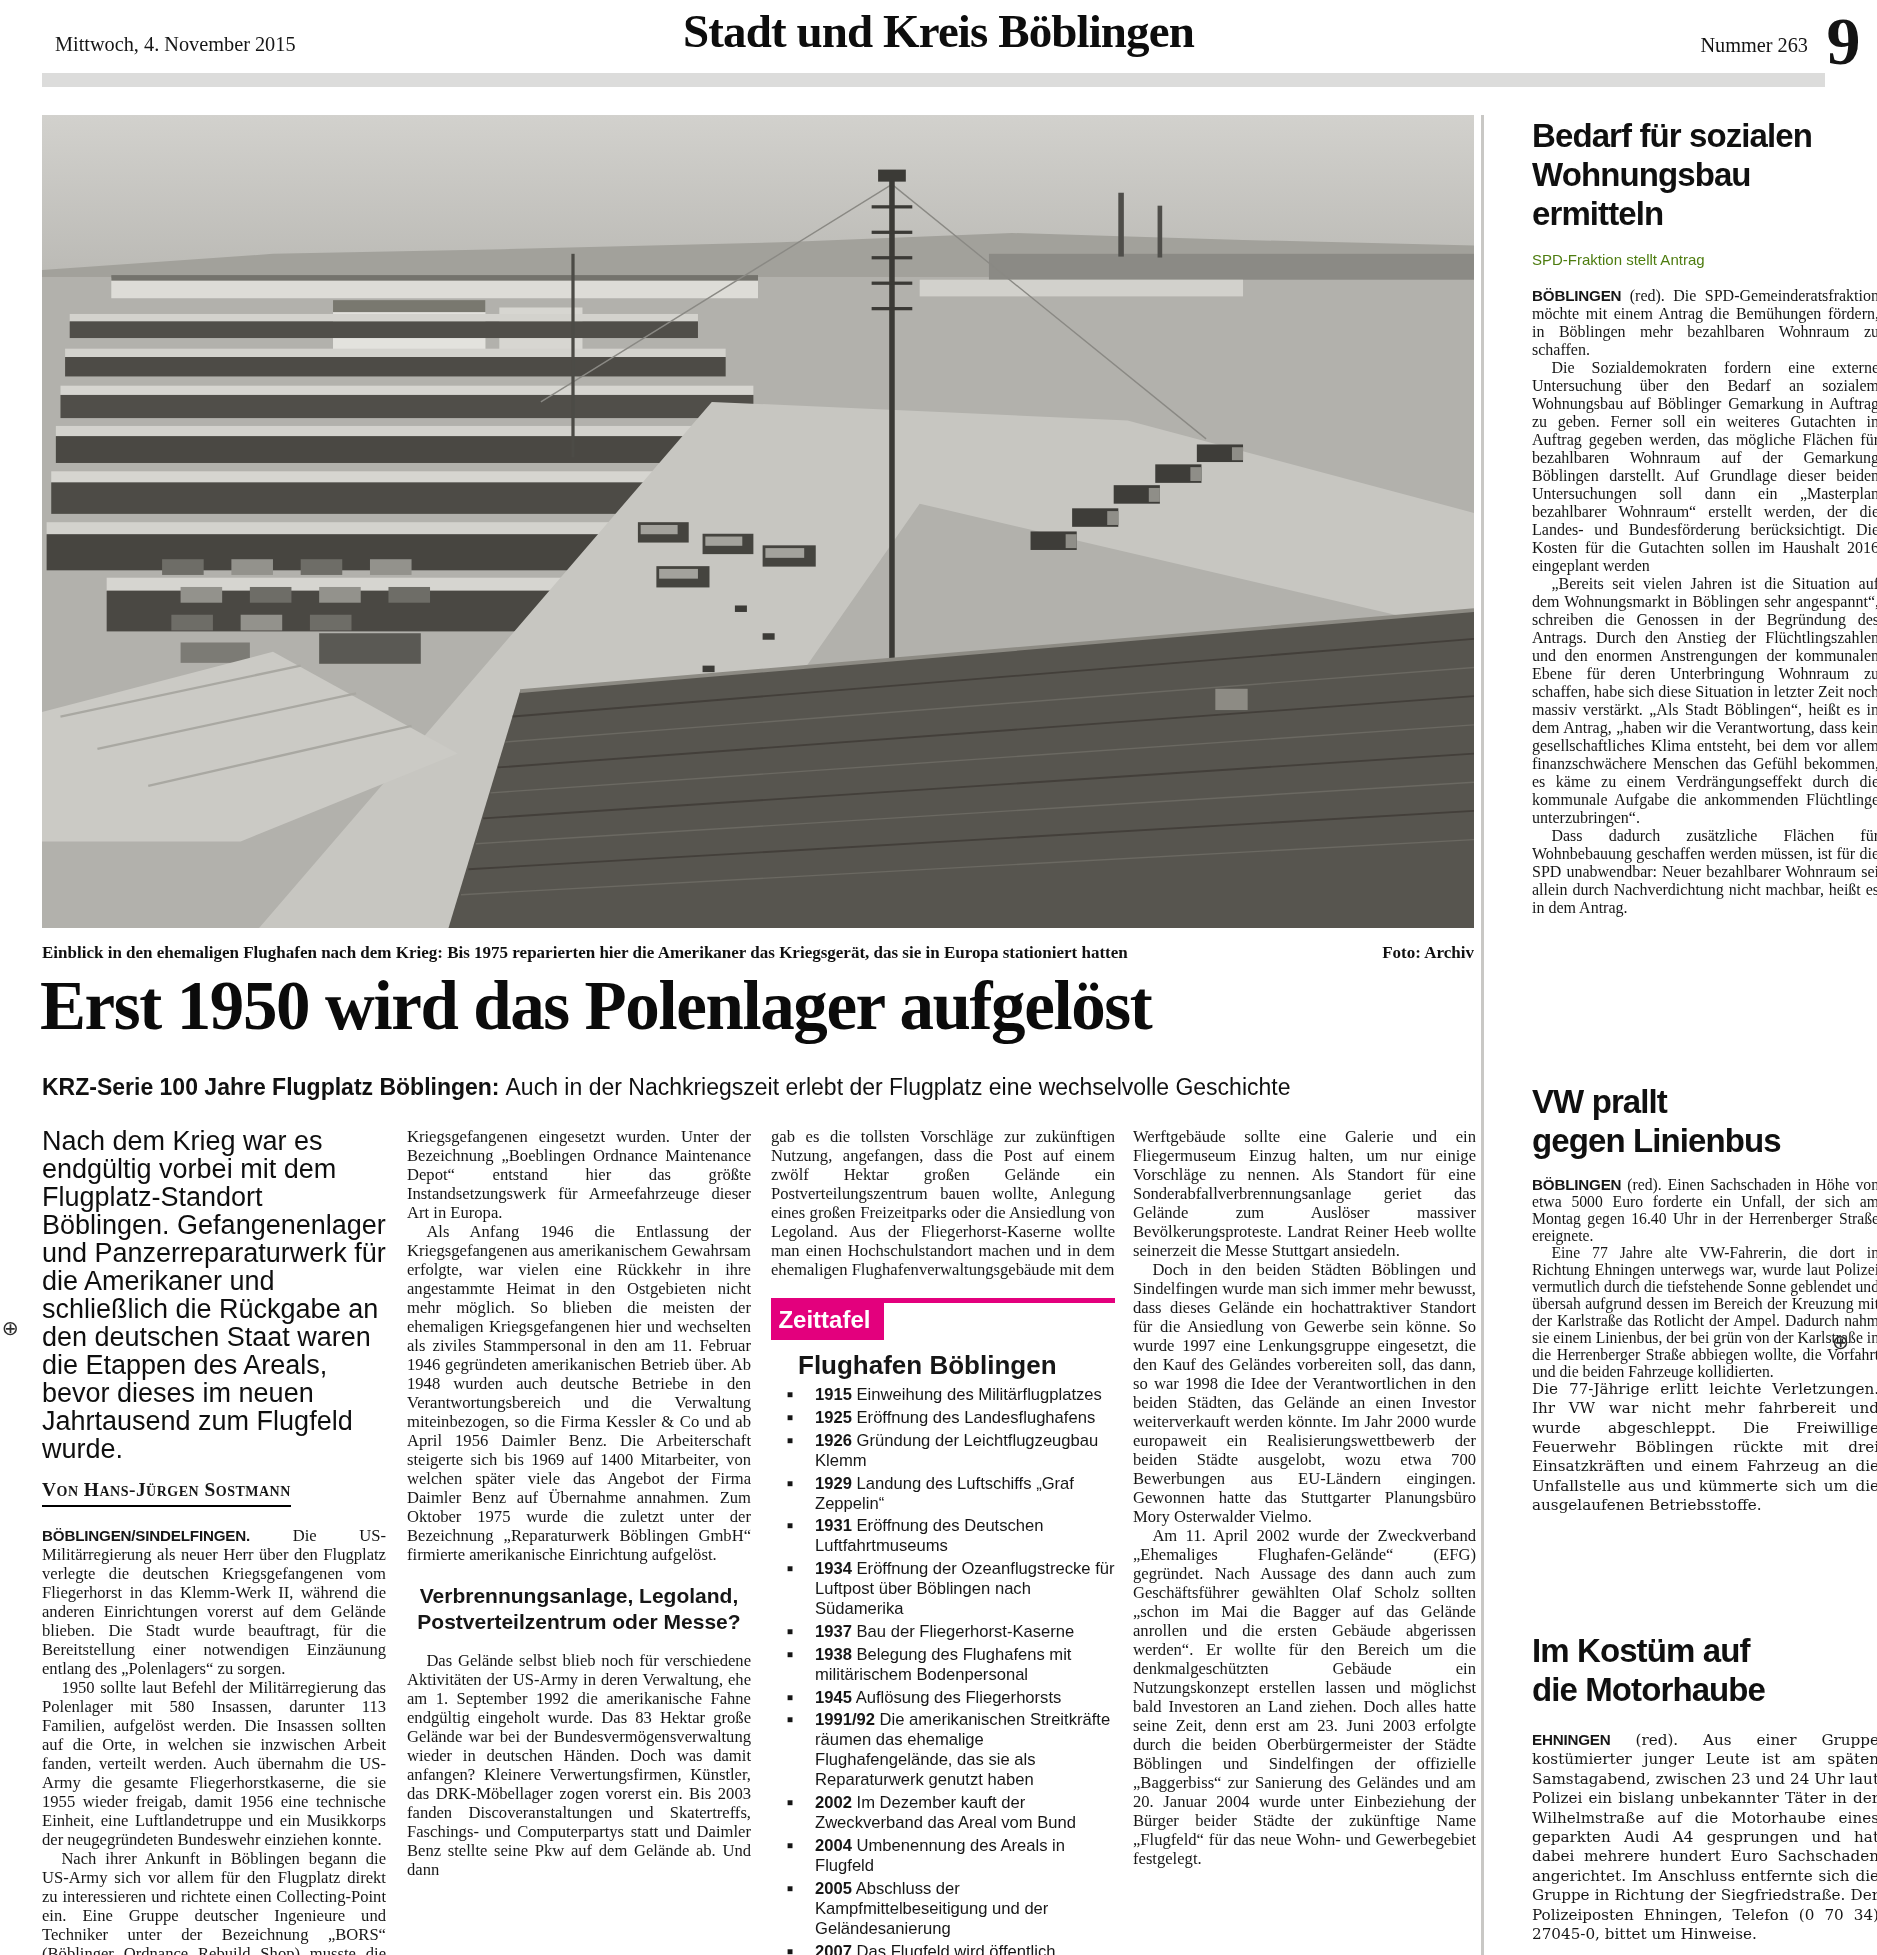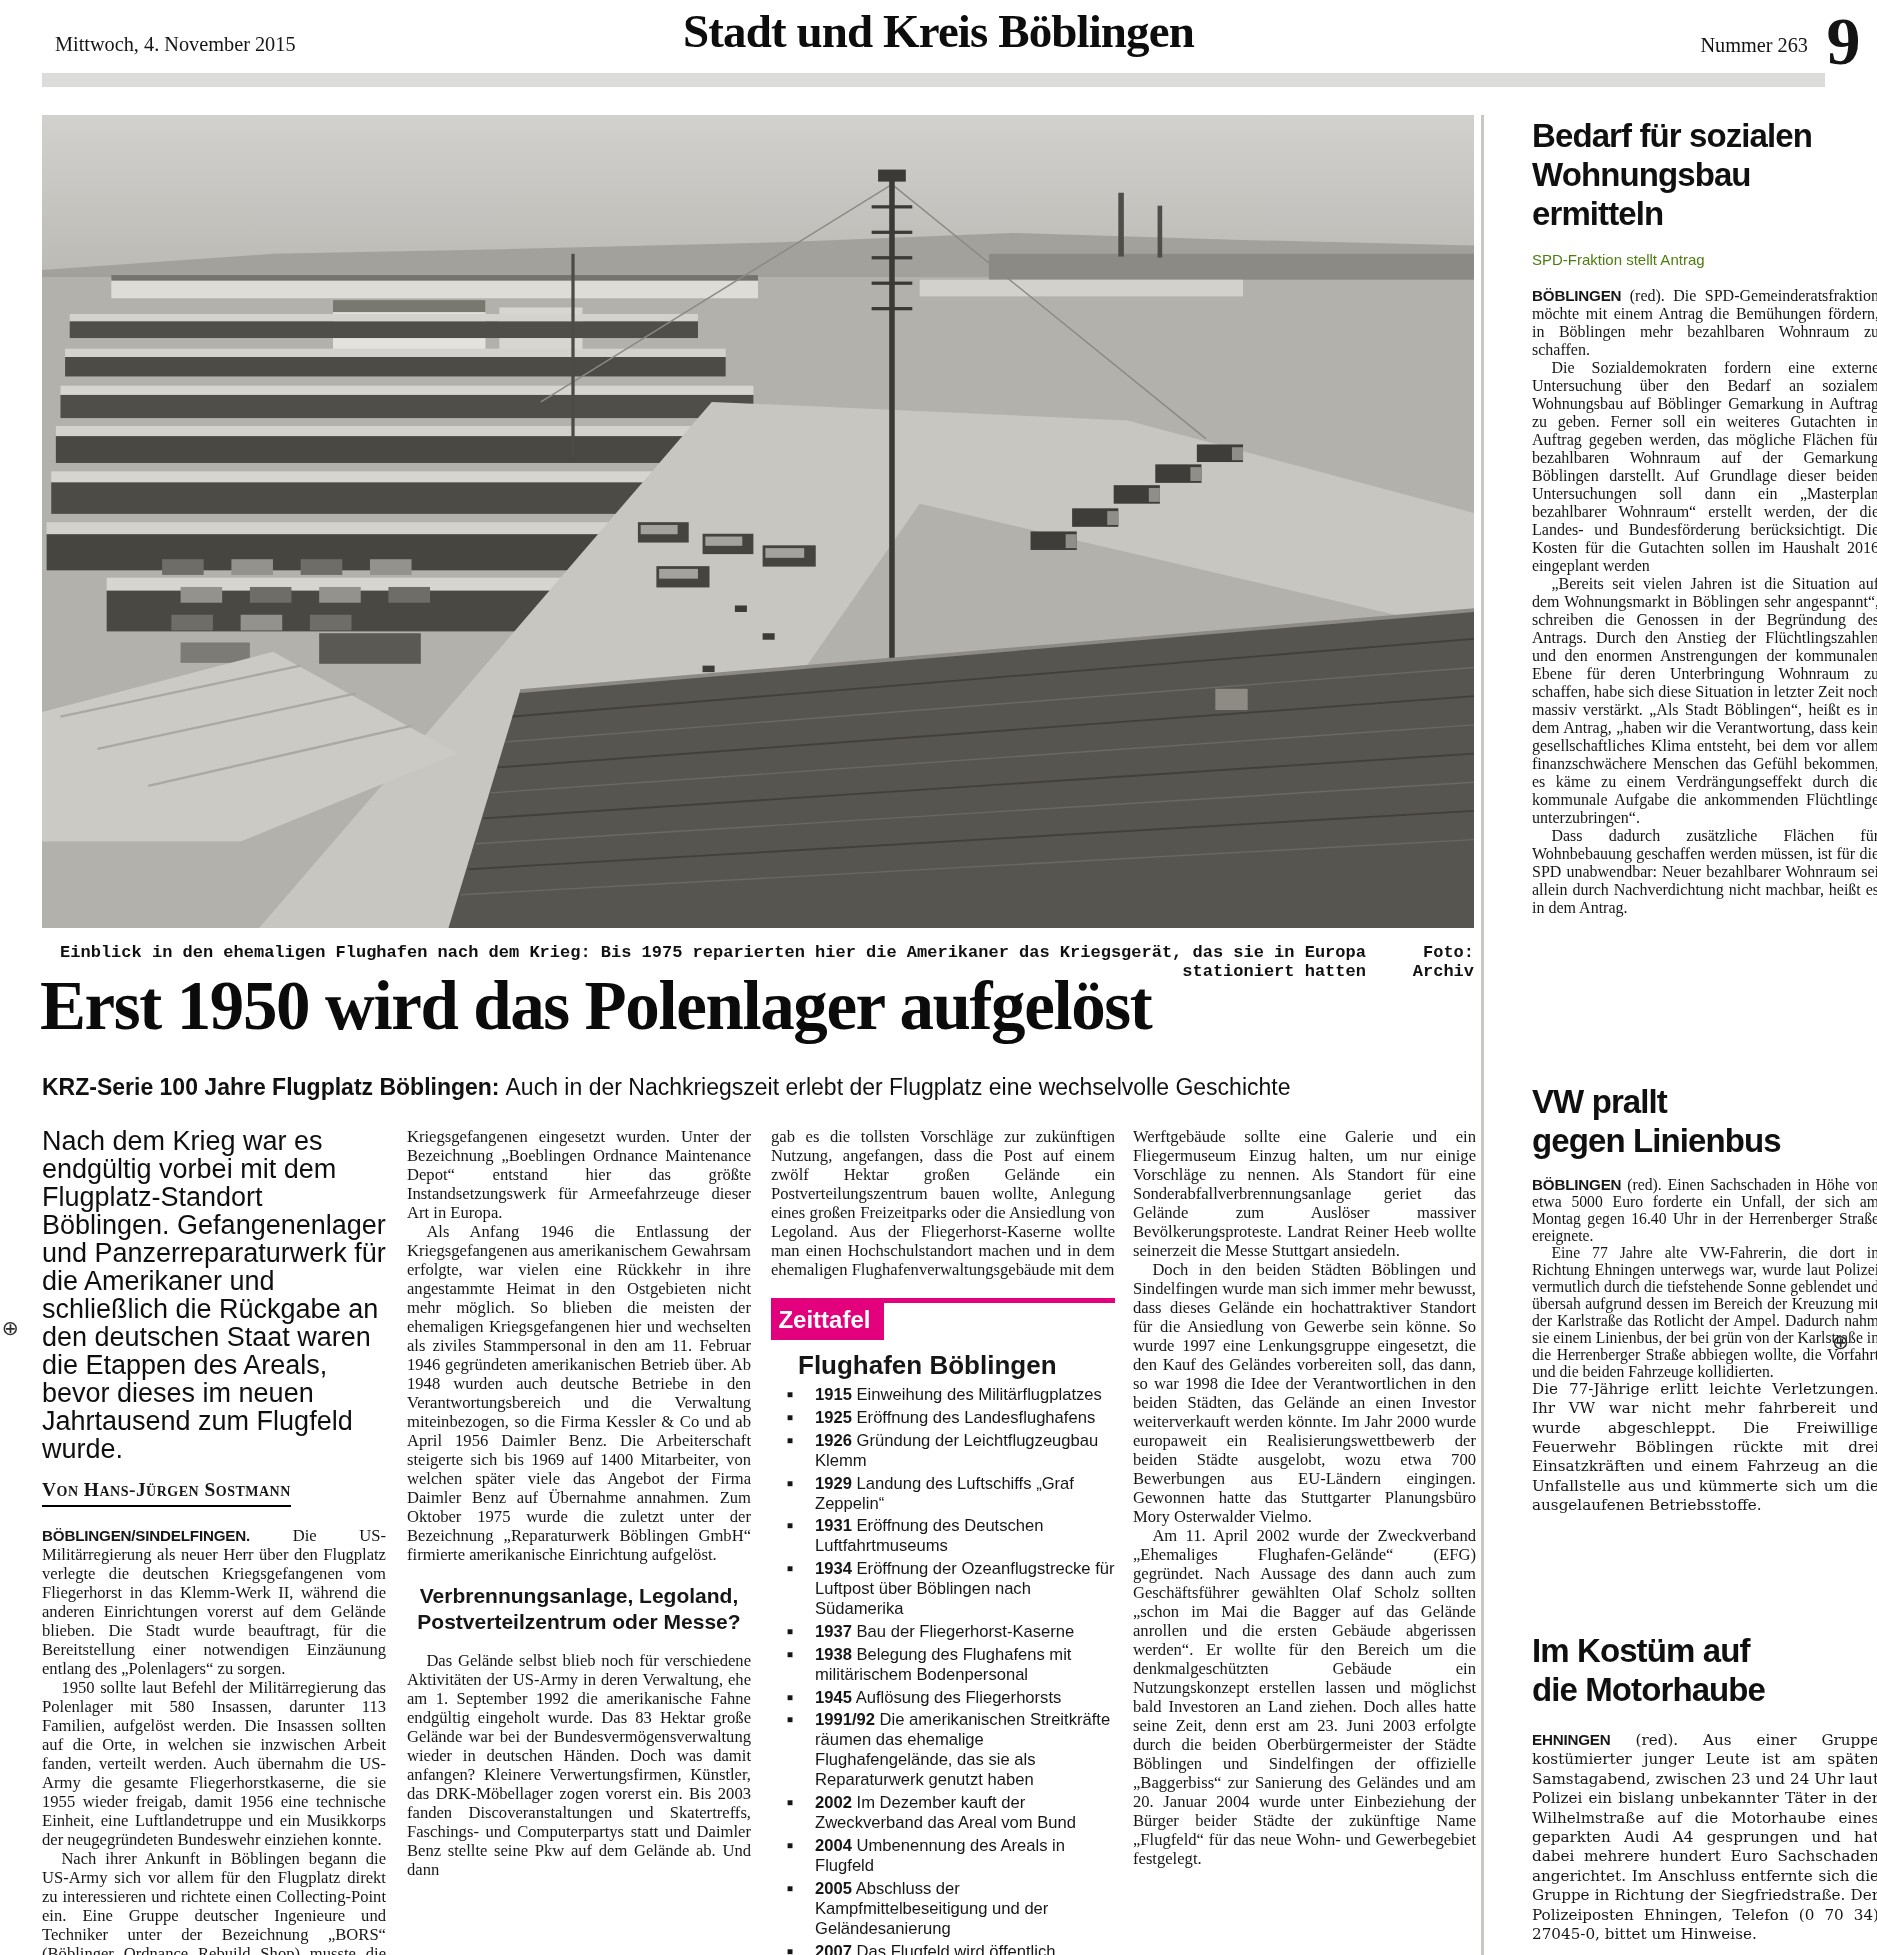--- a/index.html
+++ b/index.html
@@ -17,21 +17,21 @@
   .h-title{position:absolute;left:0;right:0;top:3.7px;text-align:center;
            font-family:"Liberation Serif",serif;font-weight:700;font-size:47px;letter-spacing:-0.9px;color:#0d0d0d;}
   .h-issue{position:absolute;right:69px;top:35px;font:20.3px/1 "Liberation Serif",serif;}
   .h-page{position:absolute;right:16.6px;top:6.5px;font-family:"Liberation Serif",serif;font-weight:700;font-size:68px;line-height:1;}
   .h-bar{position:absolute;left:42px;top:73px;width:1783px;height:14px;background:var(--bar);}
 
   
   .photo{position:absolute;left:42px;top:115px;width:1432px;height:813px;background:#b4b3ae;overflow:hidden;}
   .photo svg{display:block;width:100%;height:100%;}
   .caption-row{position:absolute;left:42px;top:943px;width:1432px;display:flex;justify-content:space-between;
-               font-family:Liberation Mono, monospace;font-weight:700;font-size:17px;color:#101010;text-align:right;}
+               font-family:Liberation Serif, serif;font-weight:700;font-size:17px;color:#101010;}
 
   
   .headline{position:absolute;left:40px;top:970px;width:1442px;white-space:nowrap;
             font-family:"Liberation Serif",serif;font-weight:700;font-size:69px;line-height:1.05;letter-spacing:-1.4px;color:#0b0b0b;}
   .kicker{position:absolute;left:42px;top:1074px;width:1442px;font-family:"Liberation Sans",sans-serif;font-size:23px;color:#111;}
   .kicker .kb{font-weight:700;}
   .kicker .kr{margin-left:6px;}
 
   
   .col{position:absolute;top:1127px;width:344px;font-family:"Liberation Serif",serif;

